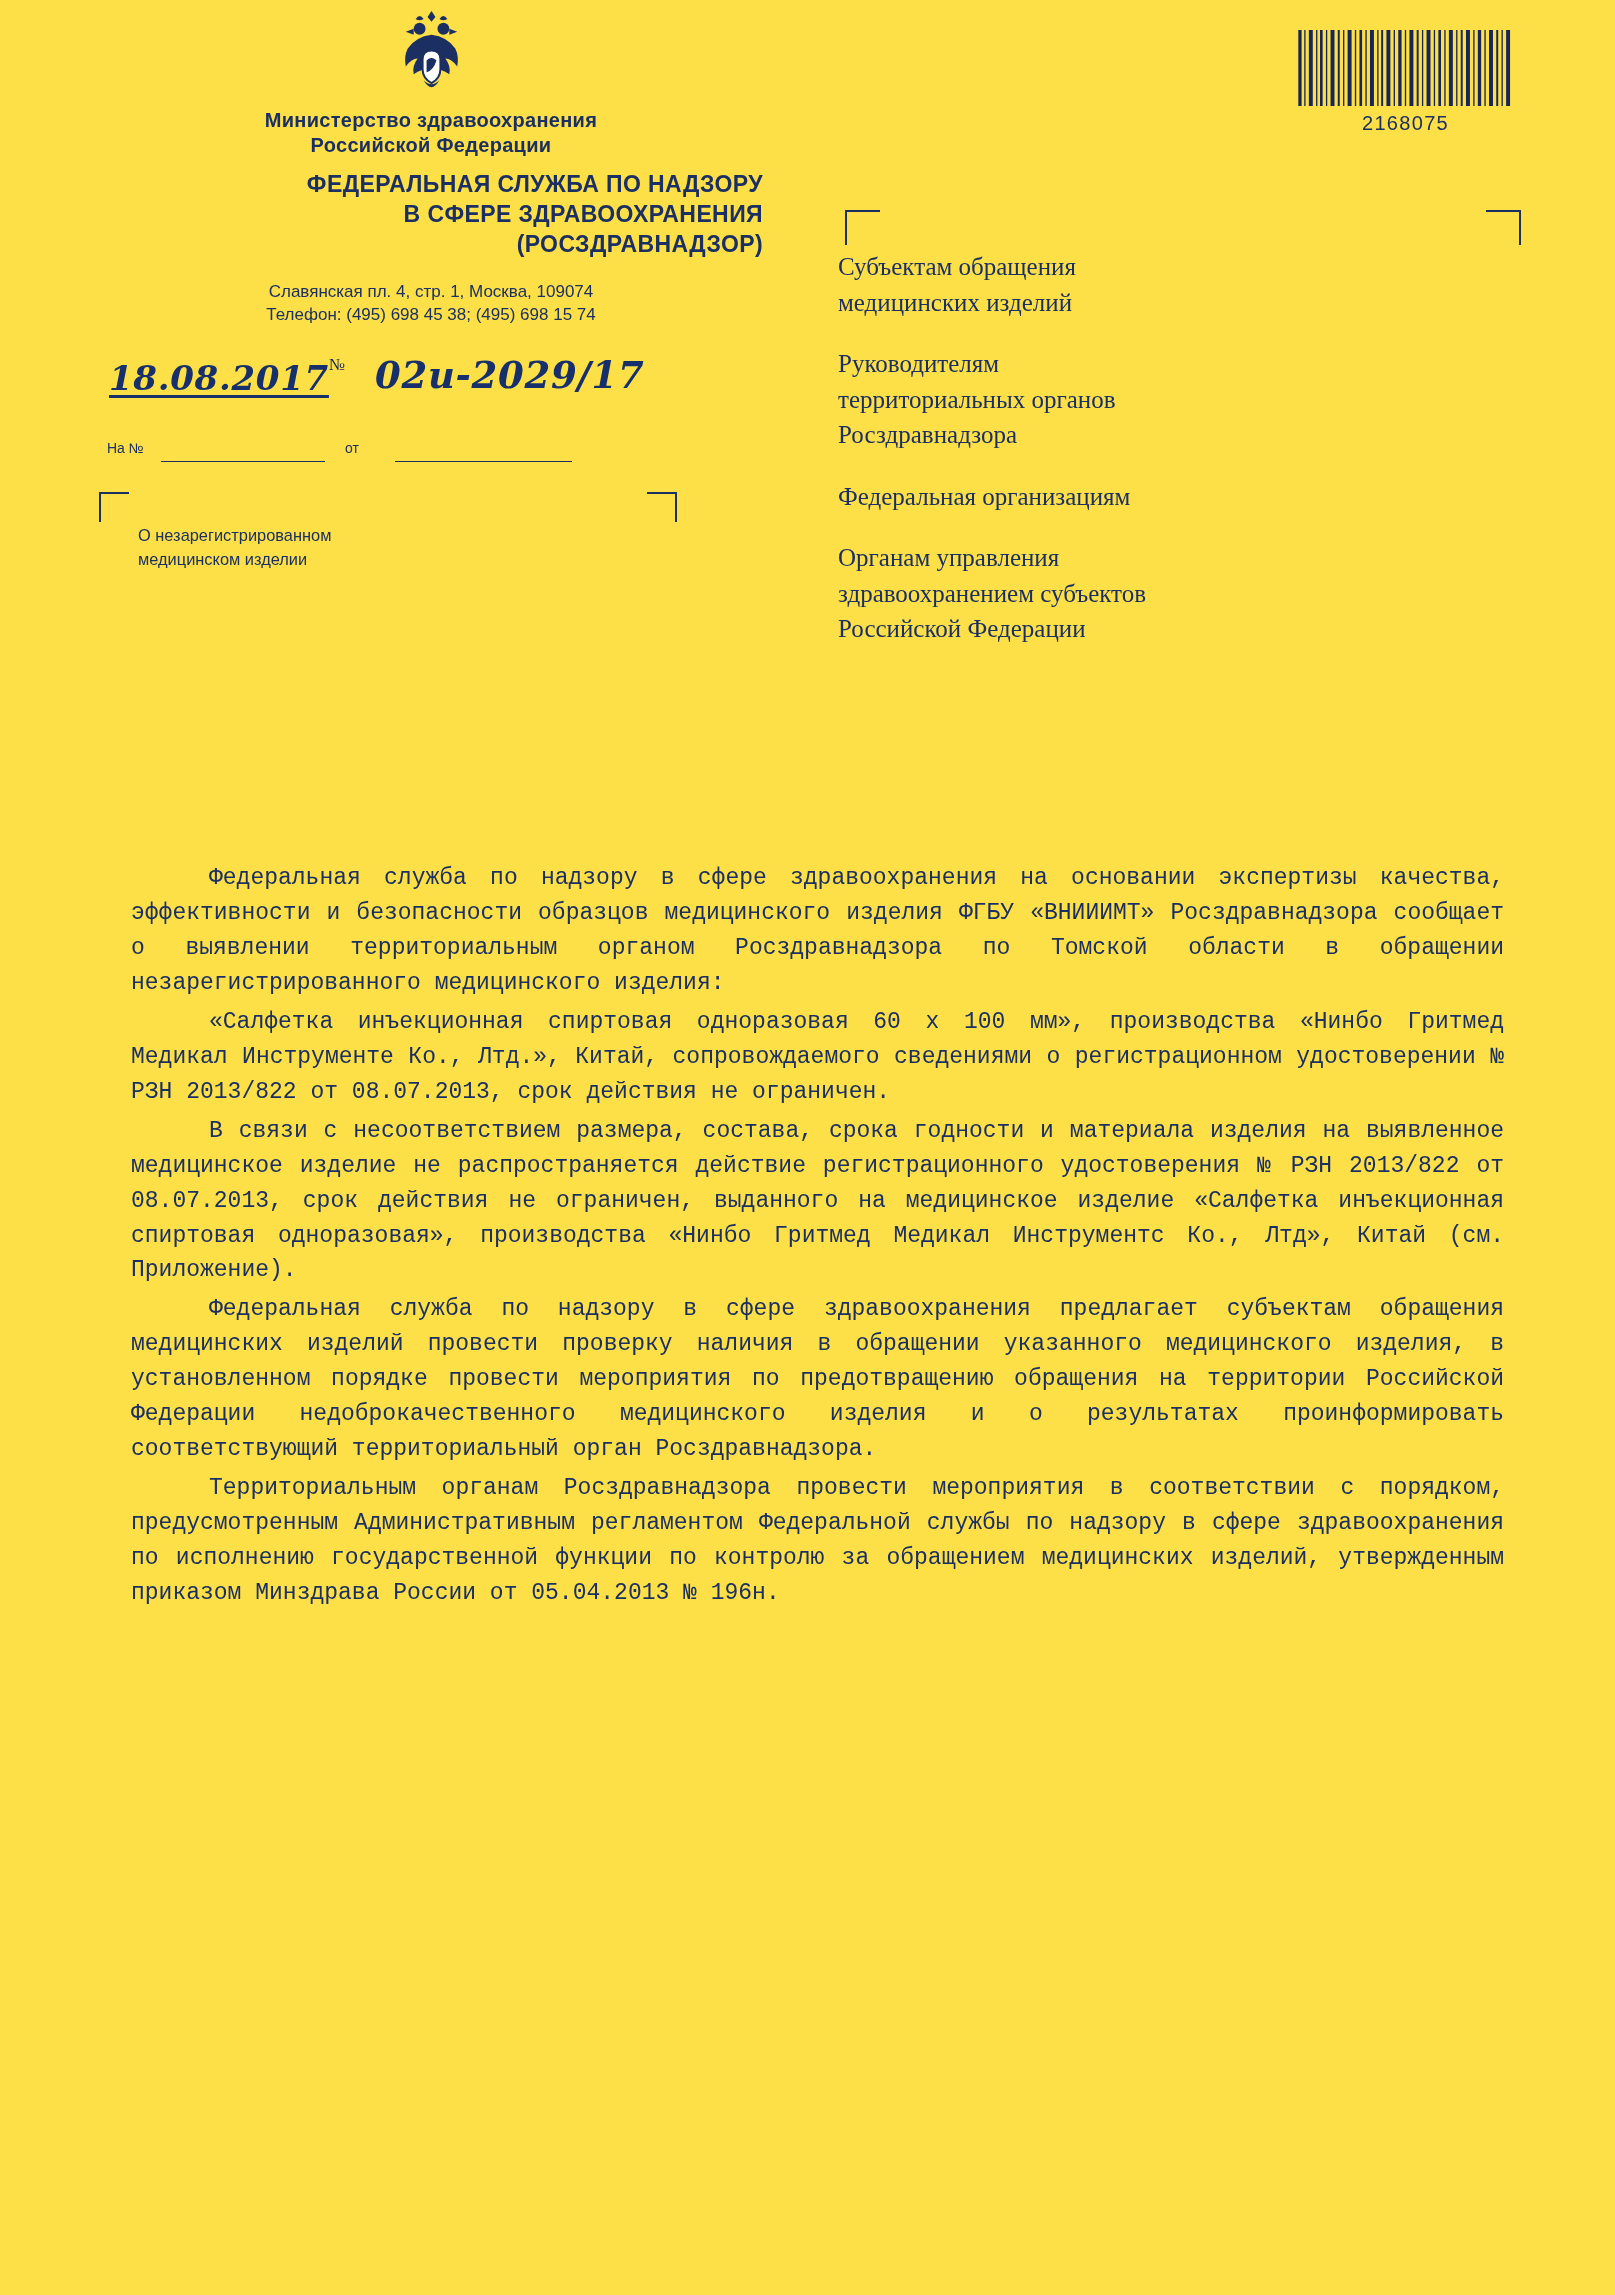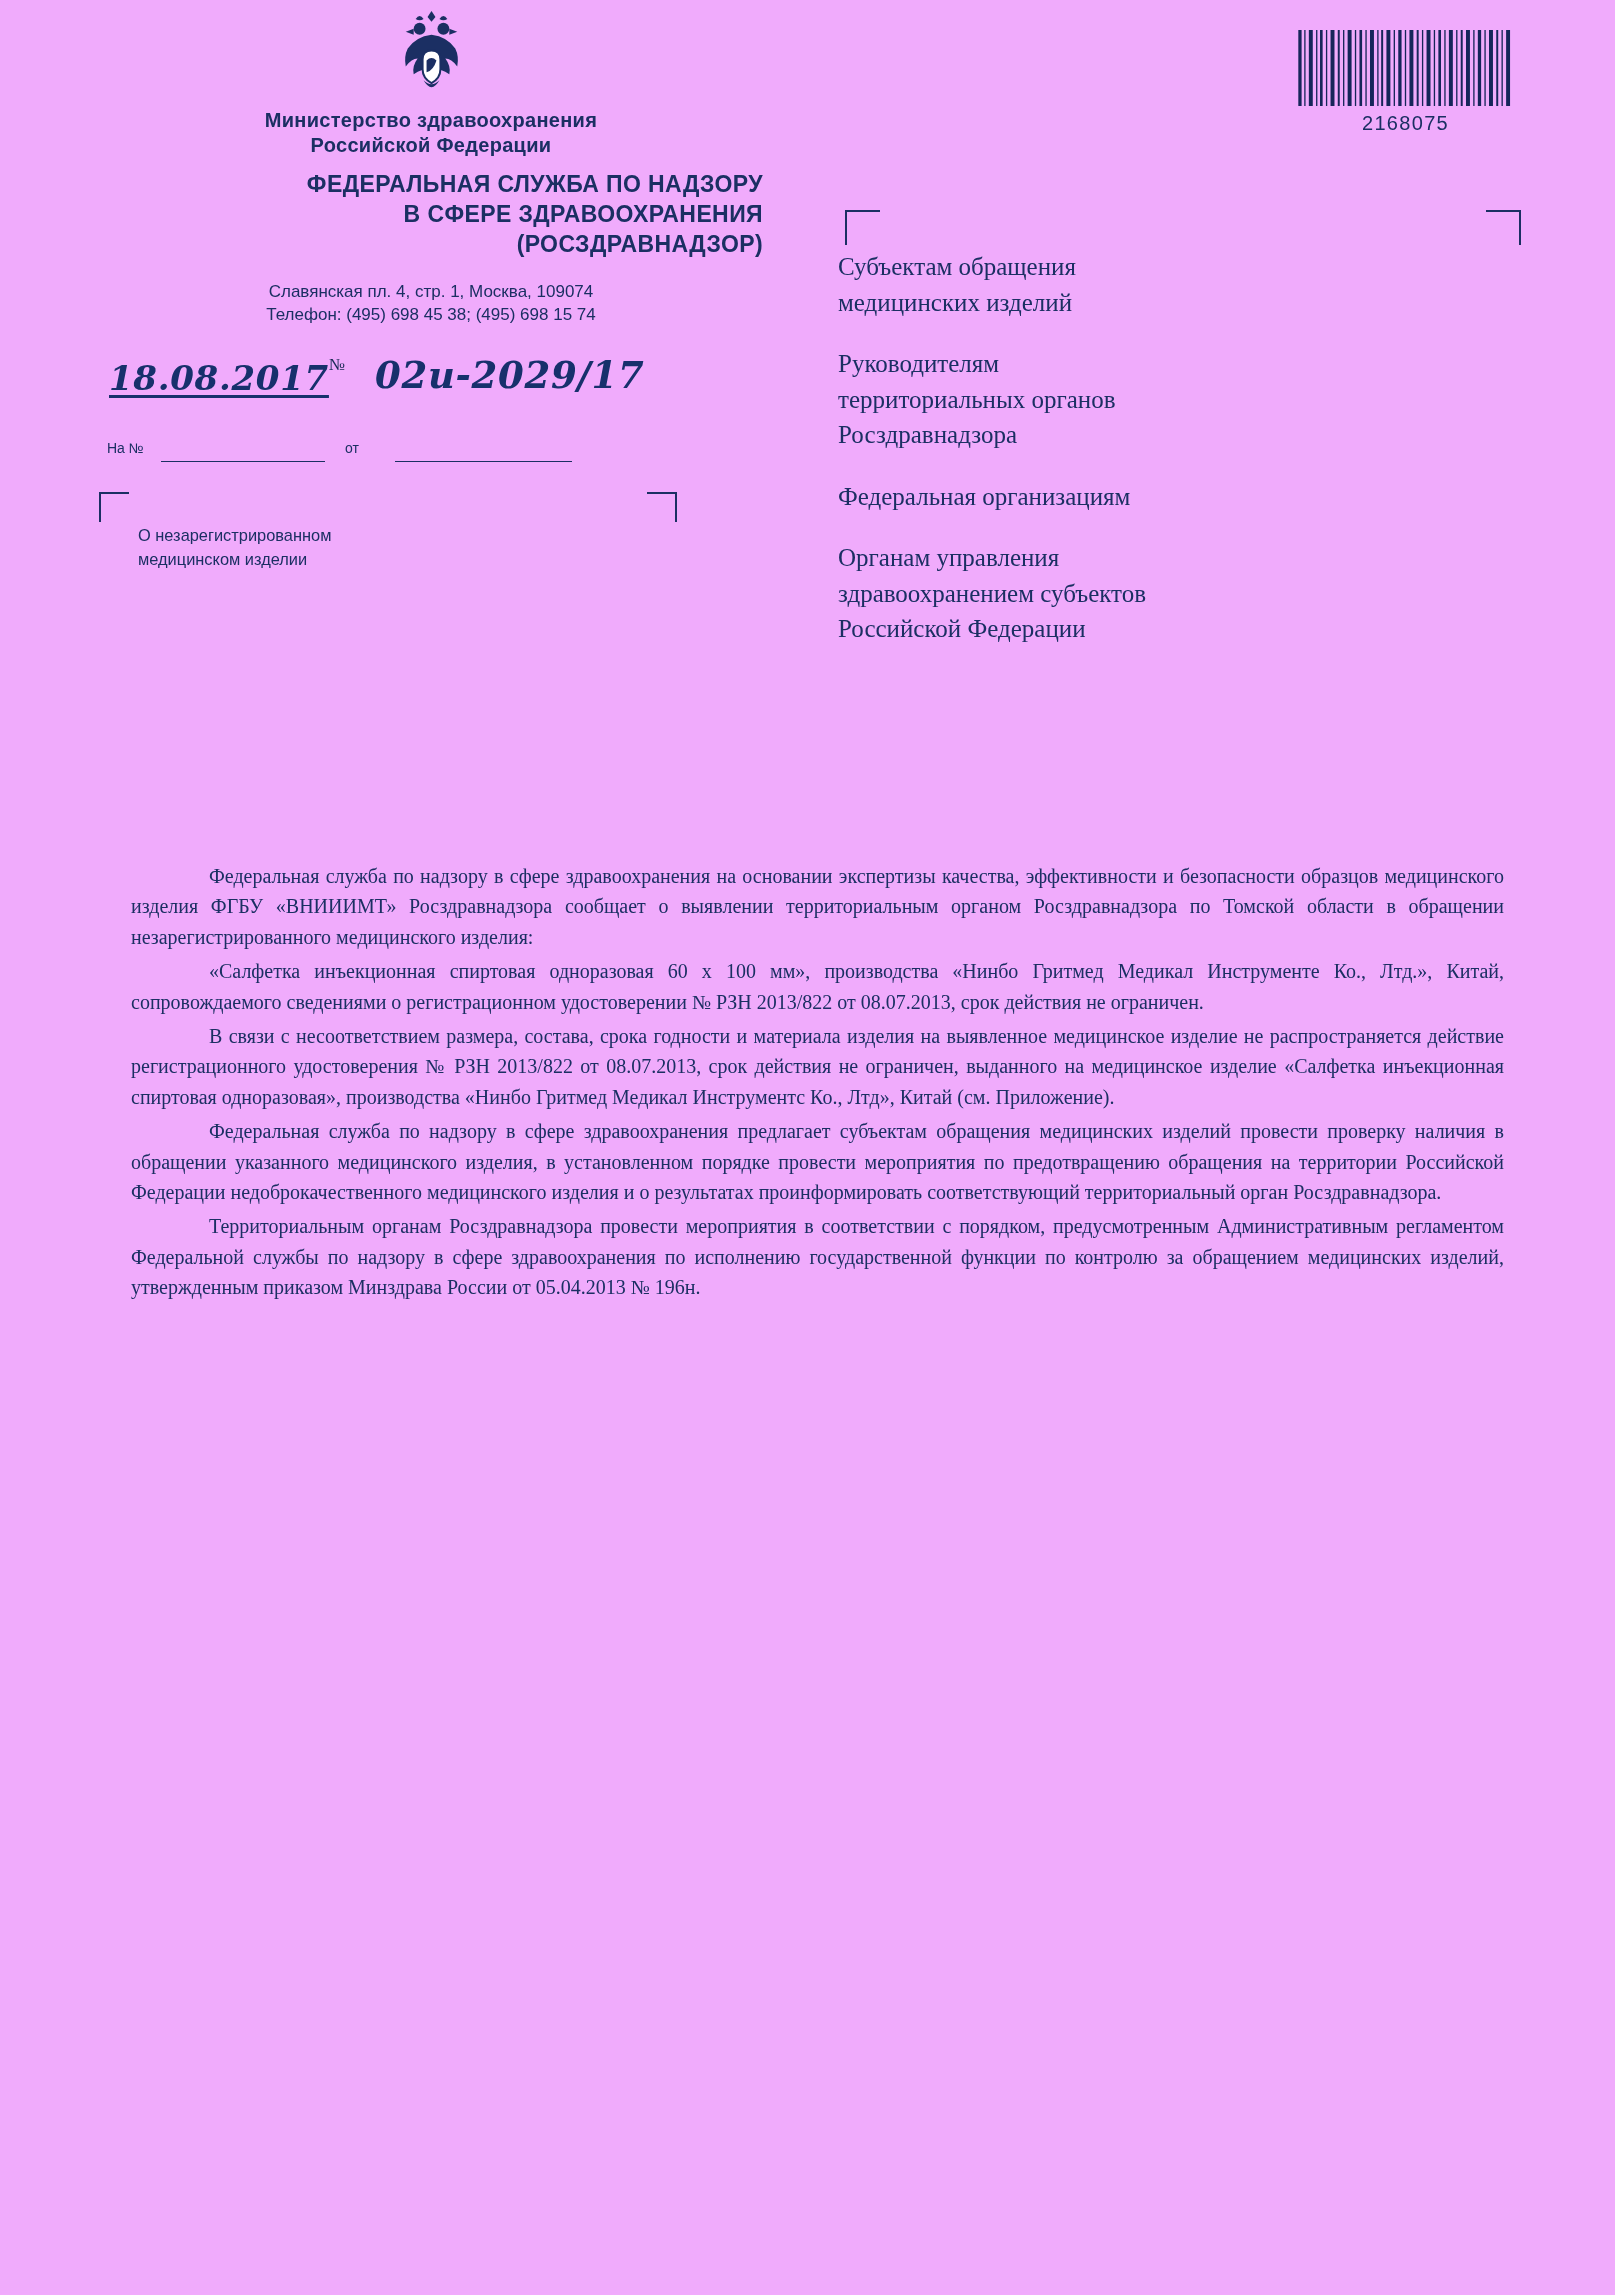--- a/index.html
+++ b/index.html
@@ -8,21 +8,21 @@
     background: #ffffff;
   }
   body {
     font-family: "Liberation Serif", serif;
     color: #1a2a55;
   }
   .page {
     position: relative;
     width: 1616px;
     height: 2295px;
-    background: #f0abfc;
+    background: #fde047;
     overflow: hidden;
   }
 
   
   .letterhead {
     position: absolute;
     left: 99px;
     top: 6.6px;
     width: 664px;
   }
@@ -189,24 +189,24 @@
   .body {
     position: absolute;
     left: 131px;
     top: 861px;
     width: 1373px;
   }
   .body p {
     margin: 0 0 4px 0;
     text-indent: 78px;
     text-align: justify;
-    font-size: 20px;
+    font-size: 23px;
     line-height: 1.52;
     color: #1b2f63;
-    font-family: Liberation Serif, serif;
+    font-family: Liberation Mono, monospace;
   }
 </style>
 </head>
 <body>
 
 <div class="page">
 
   <div class="letterhead">
 
     <div class="emblem">

